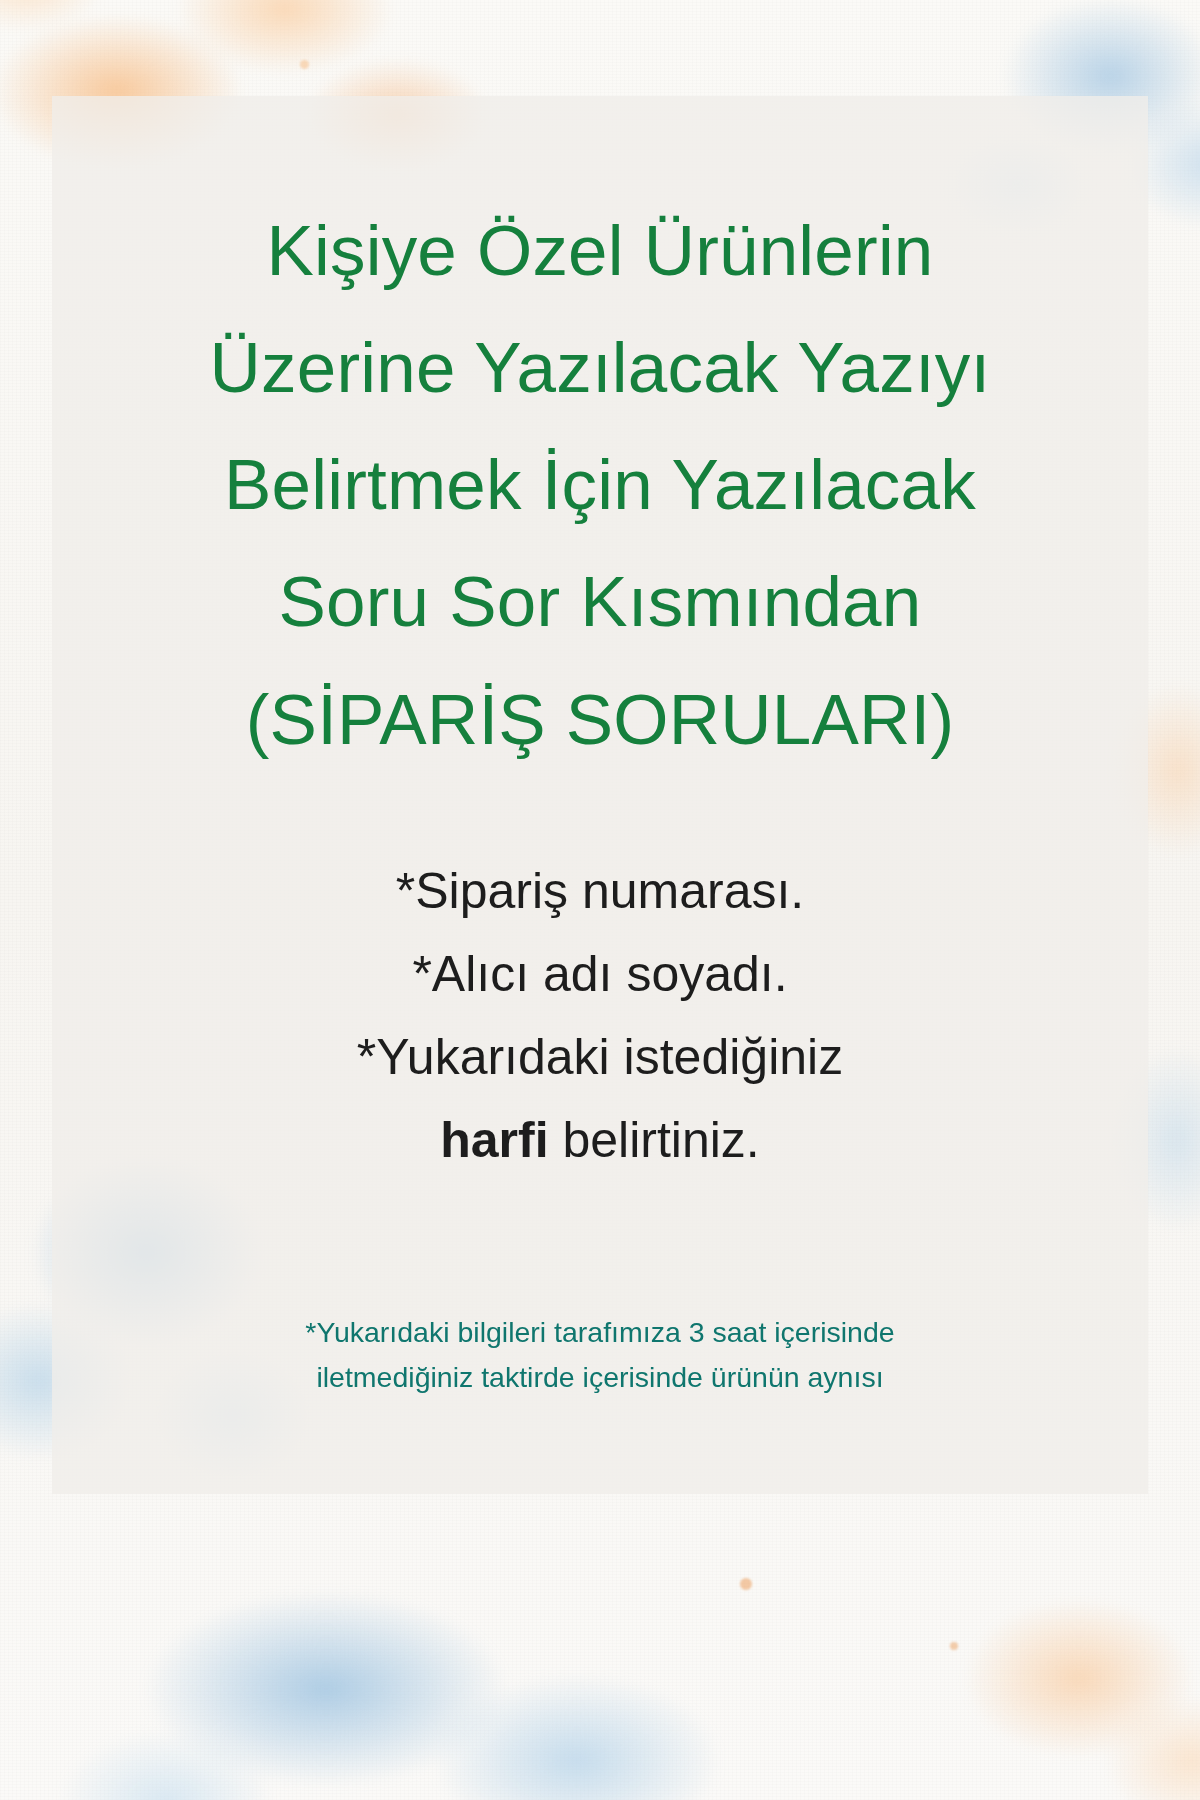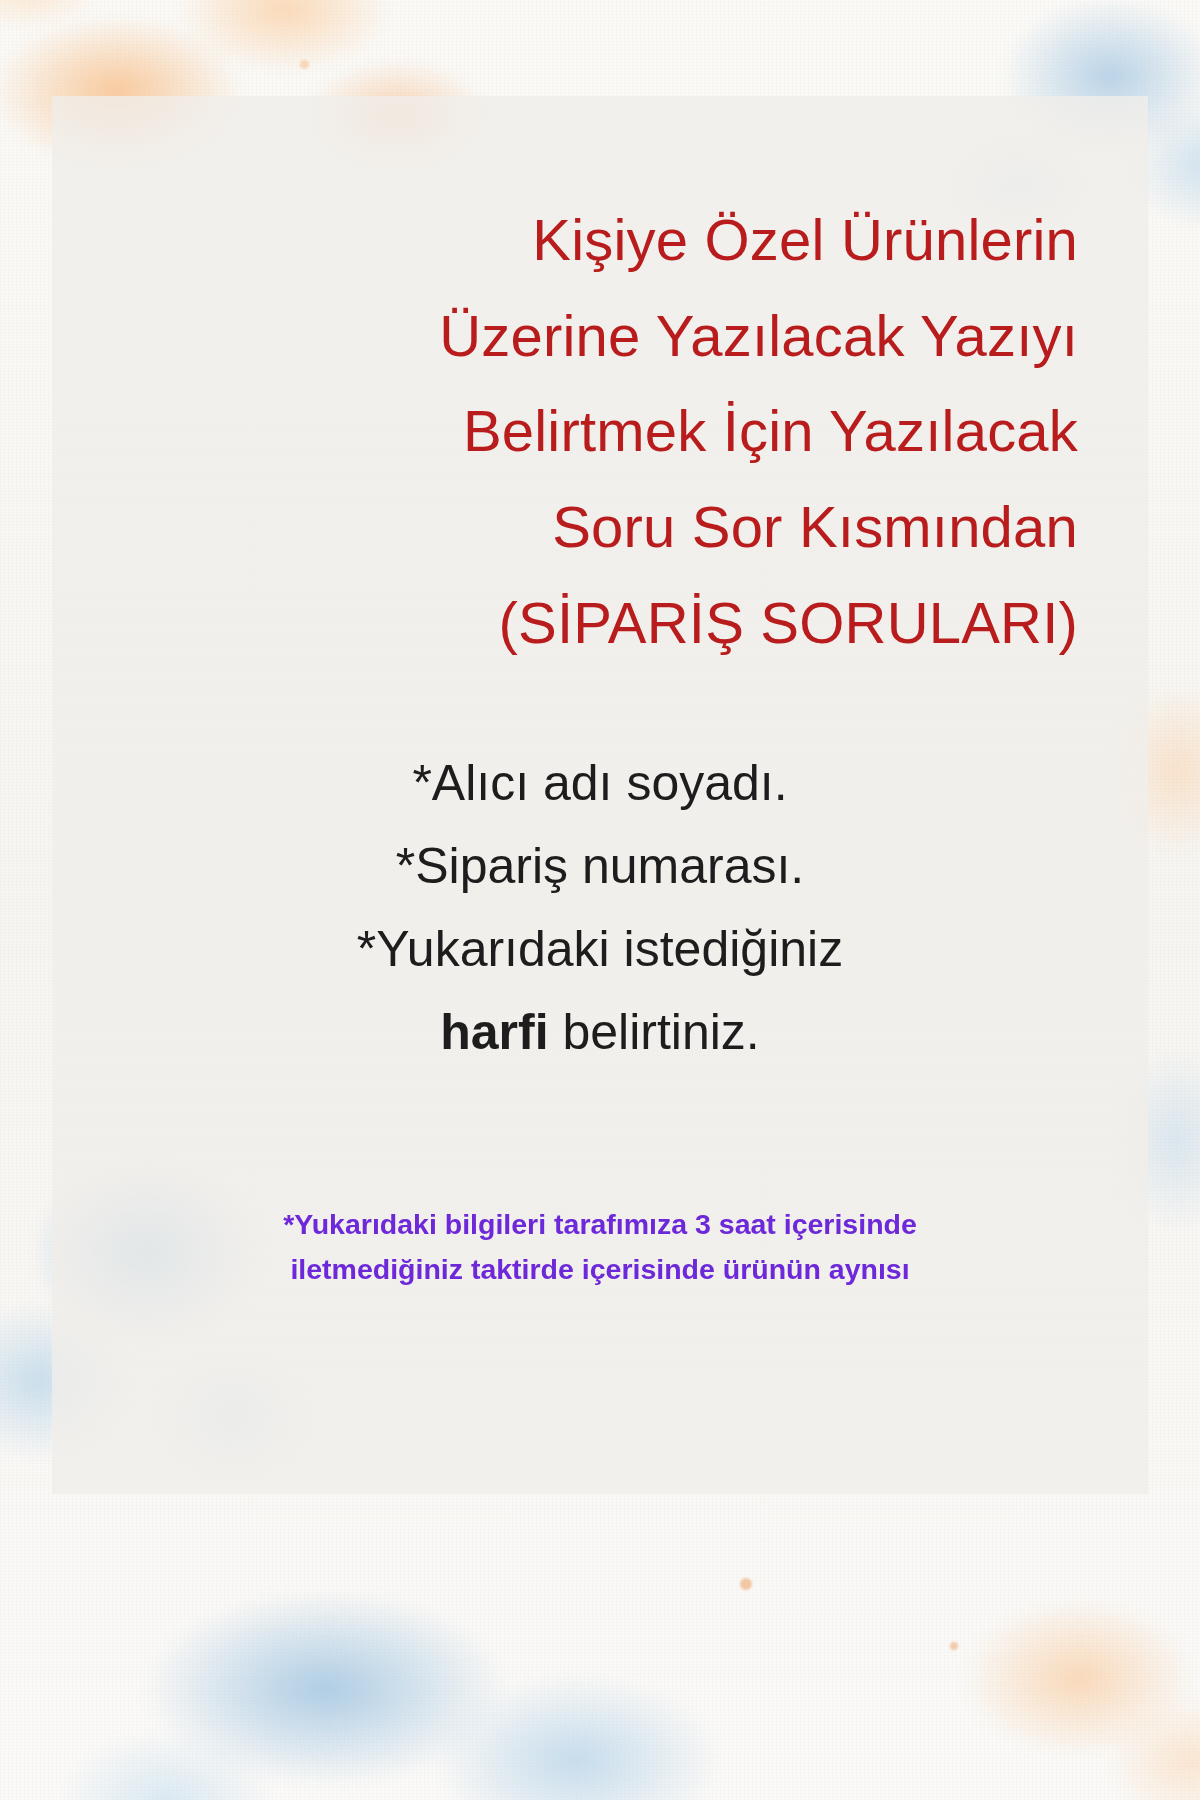--- a/index.html
+++ b/index.html
@@ -121,48 +121,47 @@
     top: 96px;
     width: 1096px;
     height: 1398px;
     background: rgba(240,238,234,0.80);
     box-sizing: border-box;
     padding: 96px 70px 60px 70px;
     text-align: center;
   }
 
   .headline {
-    color: #b91c1c;
-    font-size: 58px;
+    color: #15803d;
+    font-size: 71px;
     line-height: 1.65;
     font-weight: 400;
     letter-spacing: 0.2px;
     margin: 0;
-    text-align: right;
   }
   .headline .line { display: block; }
 
   .gap { height: 72px; }
 
   .bullets {
     color: #1d1d1d;
     font-size: 50px;
     line-height: 1.66;
     font-weight: 400;
     margin: 0;
   }
   .bullets .line { display: block; }
   .bullets b { font-weight: 700; }
 
   .footnote {
     margin-top: 128px;
-    color: #6d28d9;
+    color: #0f766e;
     font-size: 28.5px;
     line-height: 1.58;
-    font-weight: 700;
+    font-weight: 400;
     padding: 0 24px;
   }
   .footnote .line { display: block; }
 </style>
 </head>
 <body>
 
 <div class="poster">
 
   <div class="paper-base"></div>
@@ -185,22 +184,22 @@
       <span class="line">Kişiye Özel Ürünlerin</span>
       <span class="line">Üzerine Yazılacak Yazıyı</span>
       <span class="line">Belirtmek İçin Yazılacak</span>
       <span class="line">Soru Sor Kısmından</span>
       <span class="line">(SİPARİŞ SORULARI)</span>
     </div>
 
     <div class="gap"></div>
 
     <div class="bullets">
+      <span class="line">*Sipariş numarası.</span>
       <span class="line">*Alıcı adı soyadı.</span>
-      <span class="line">*Sipariş numarası.</span>
       <span class="line">*Yukarıdaki istediğiniz</span>
       <span class="line"><b>harfi</b><span> belirtiniz.</span></span>
     </div>
 
     <div class="footnote">
       <span class="line">*Yukarıdaki bilgileri tarafımıza 3 saat içerisinde</span>
       <span class="line">iletmediğiniz taktirde içerisinde ürünün aynısı</span>
     </div>
 
   </div>

